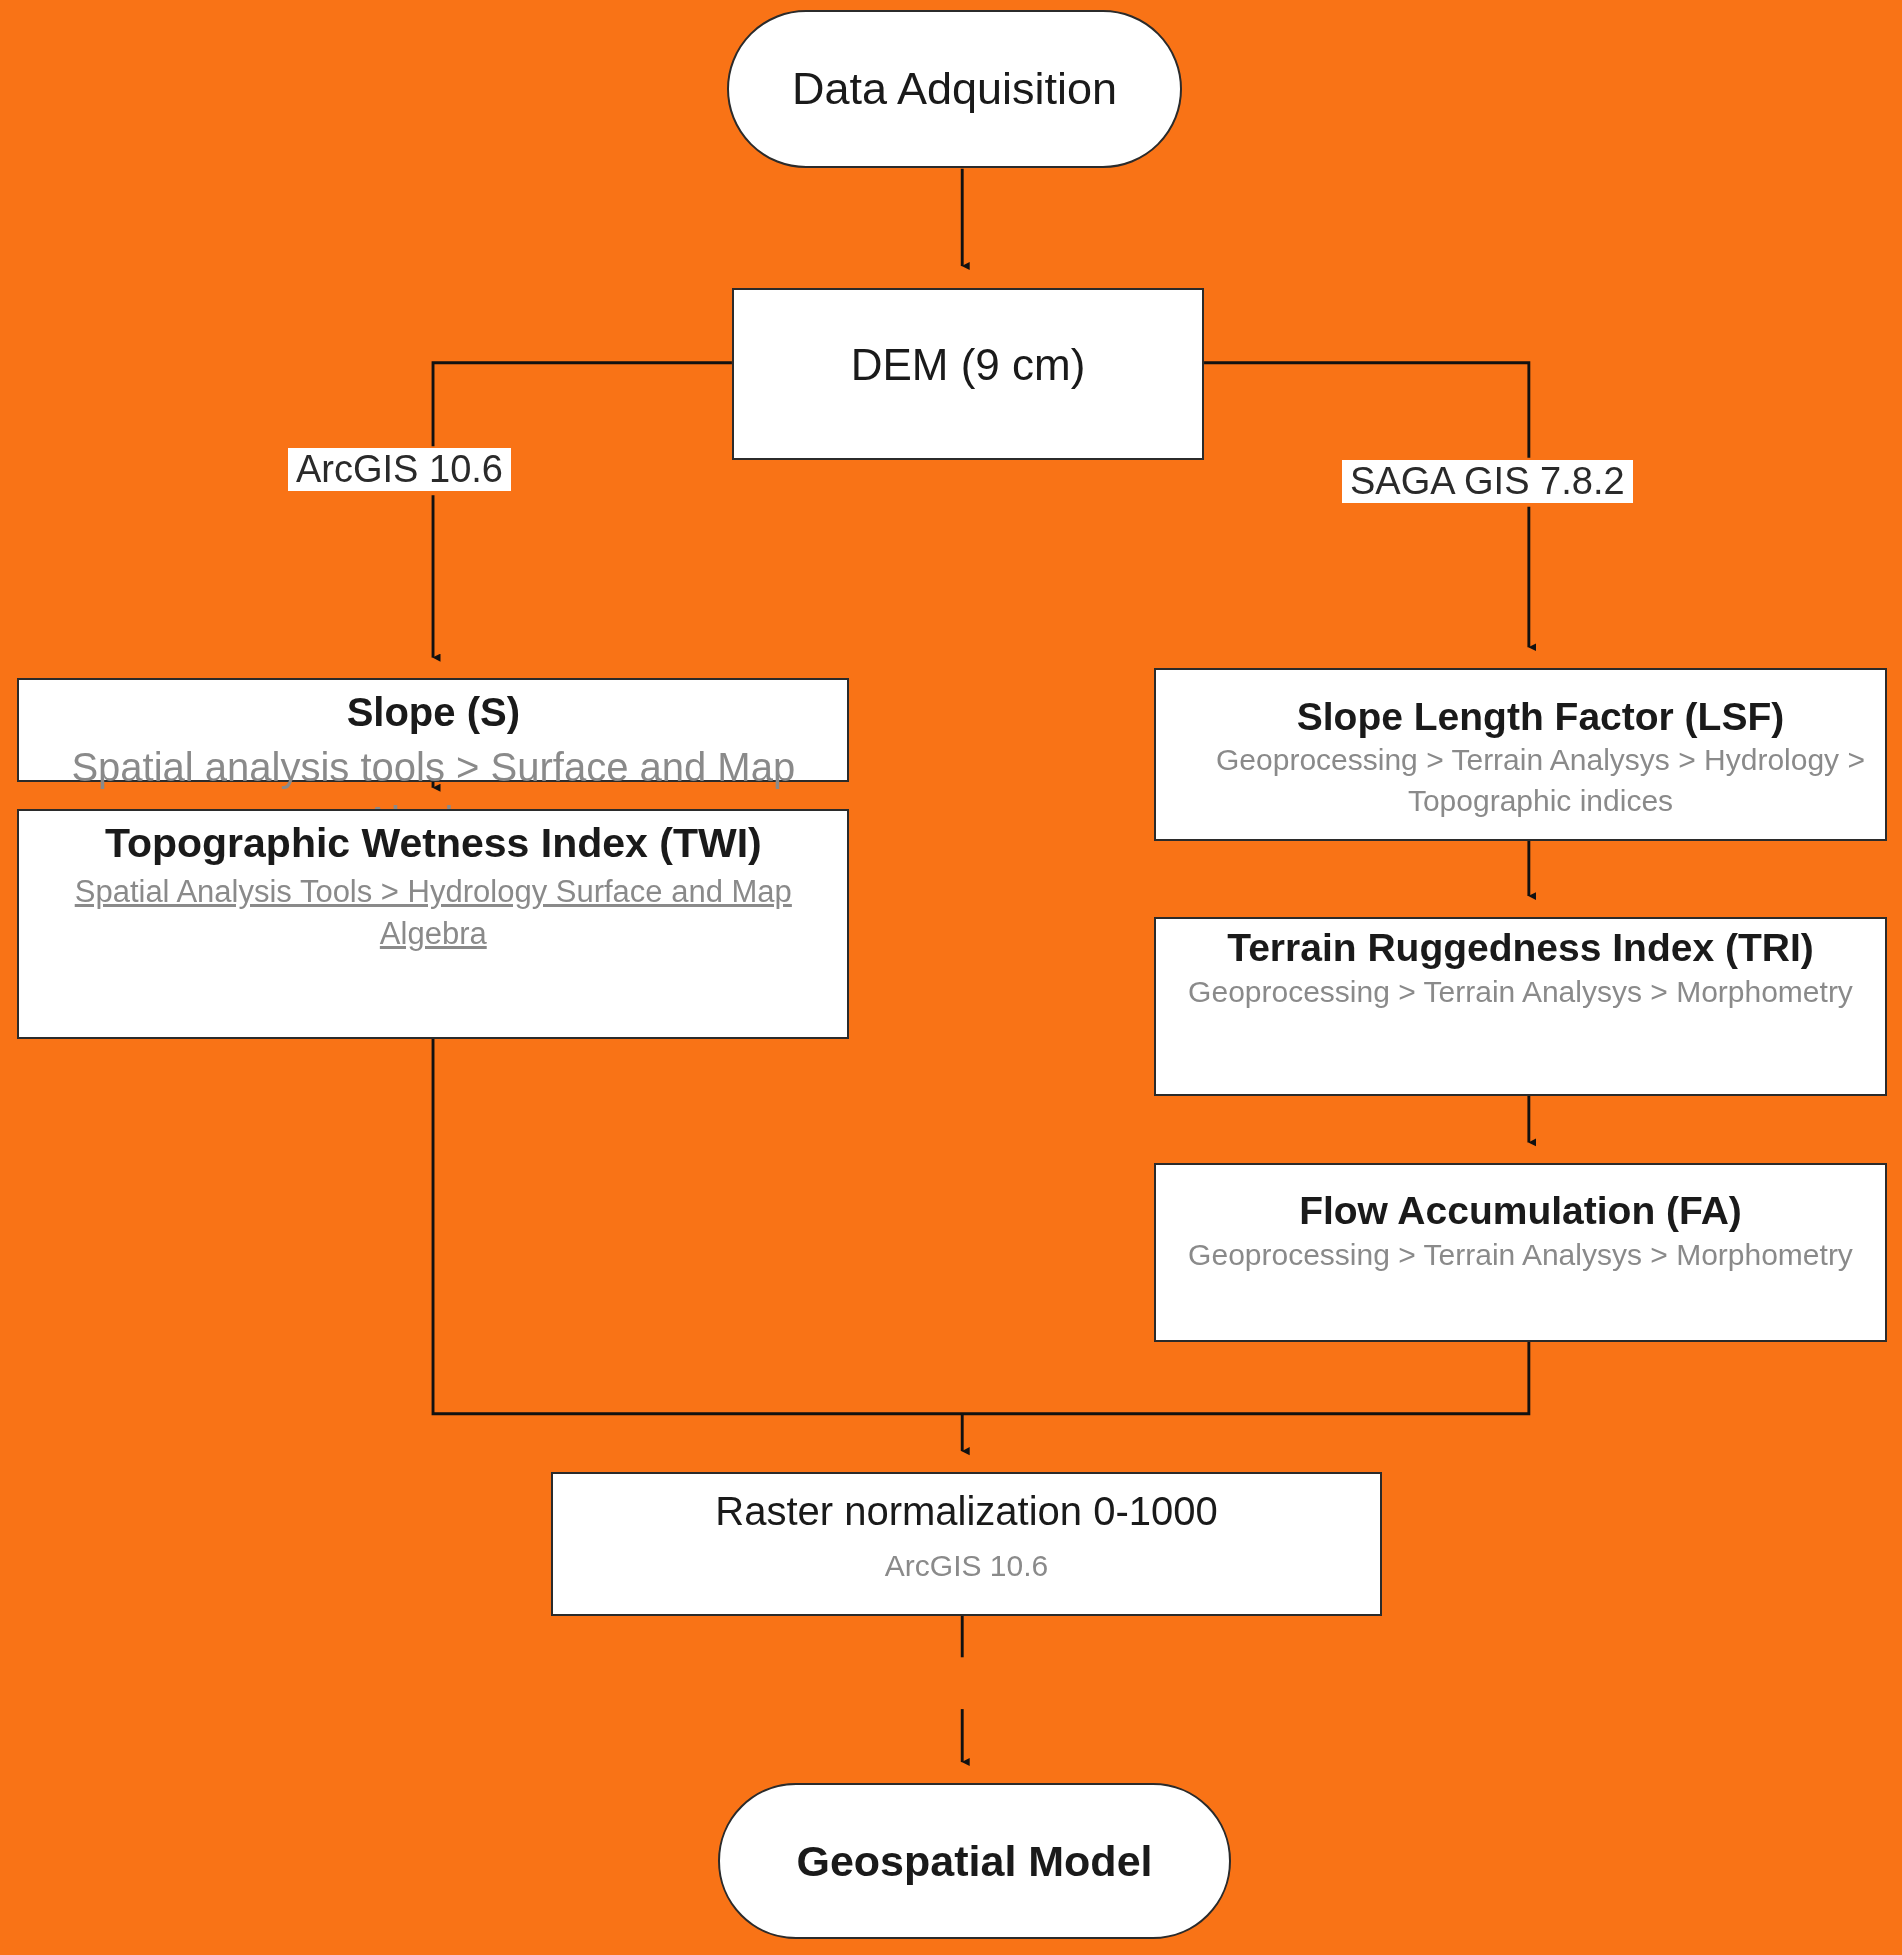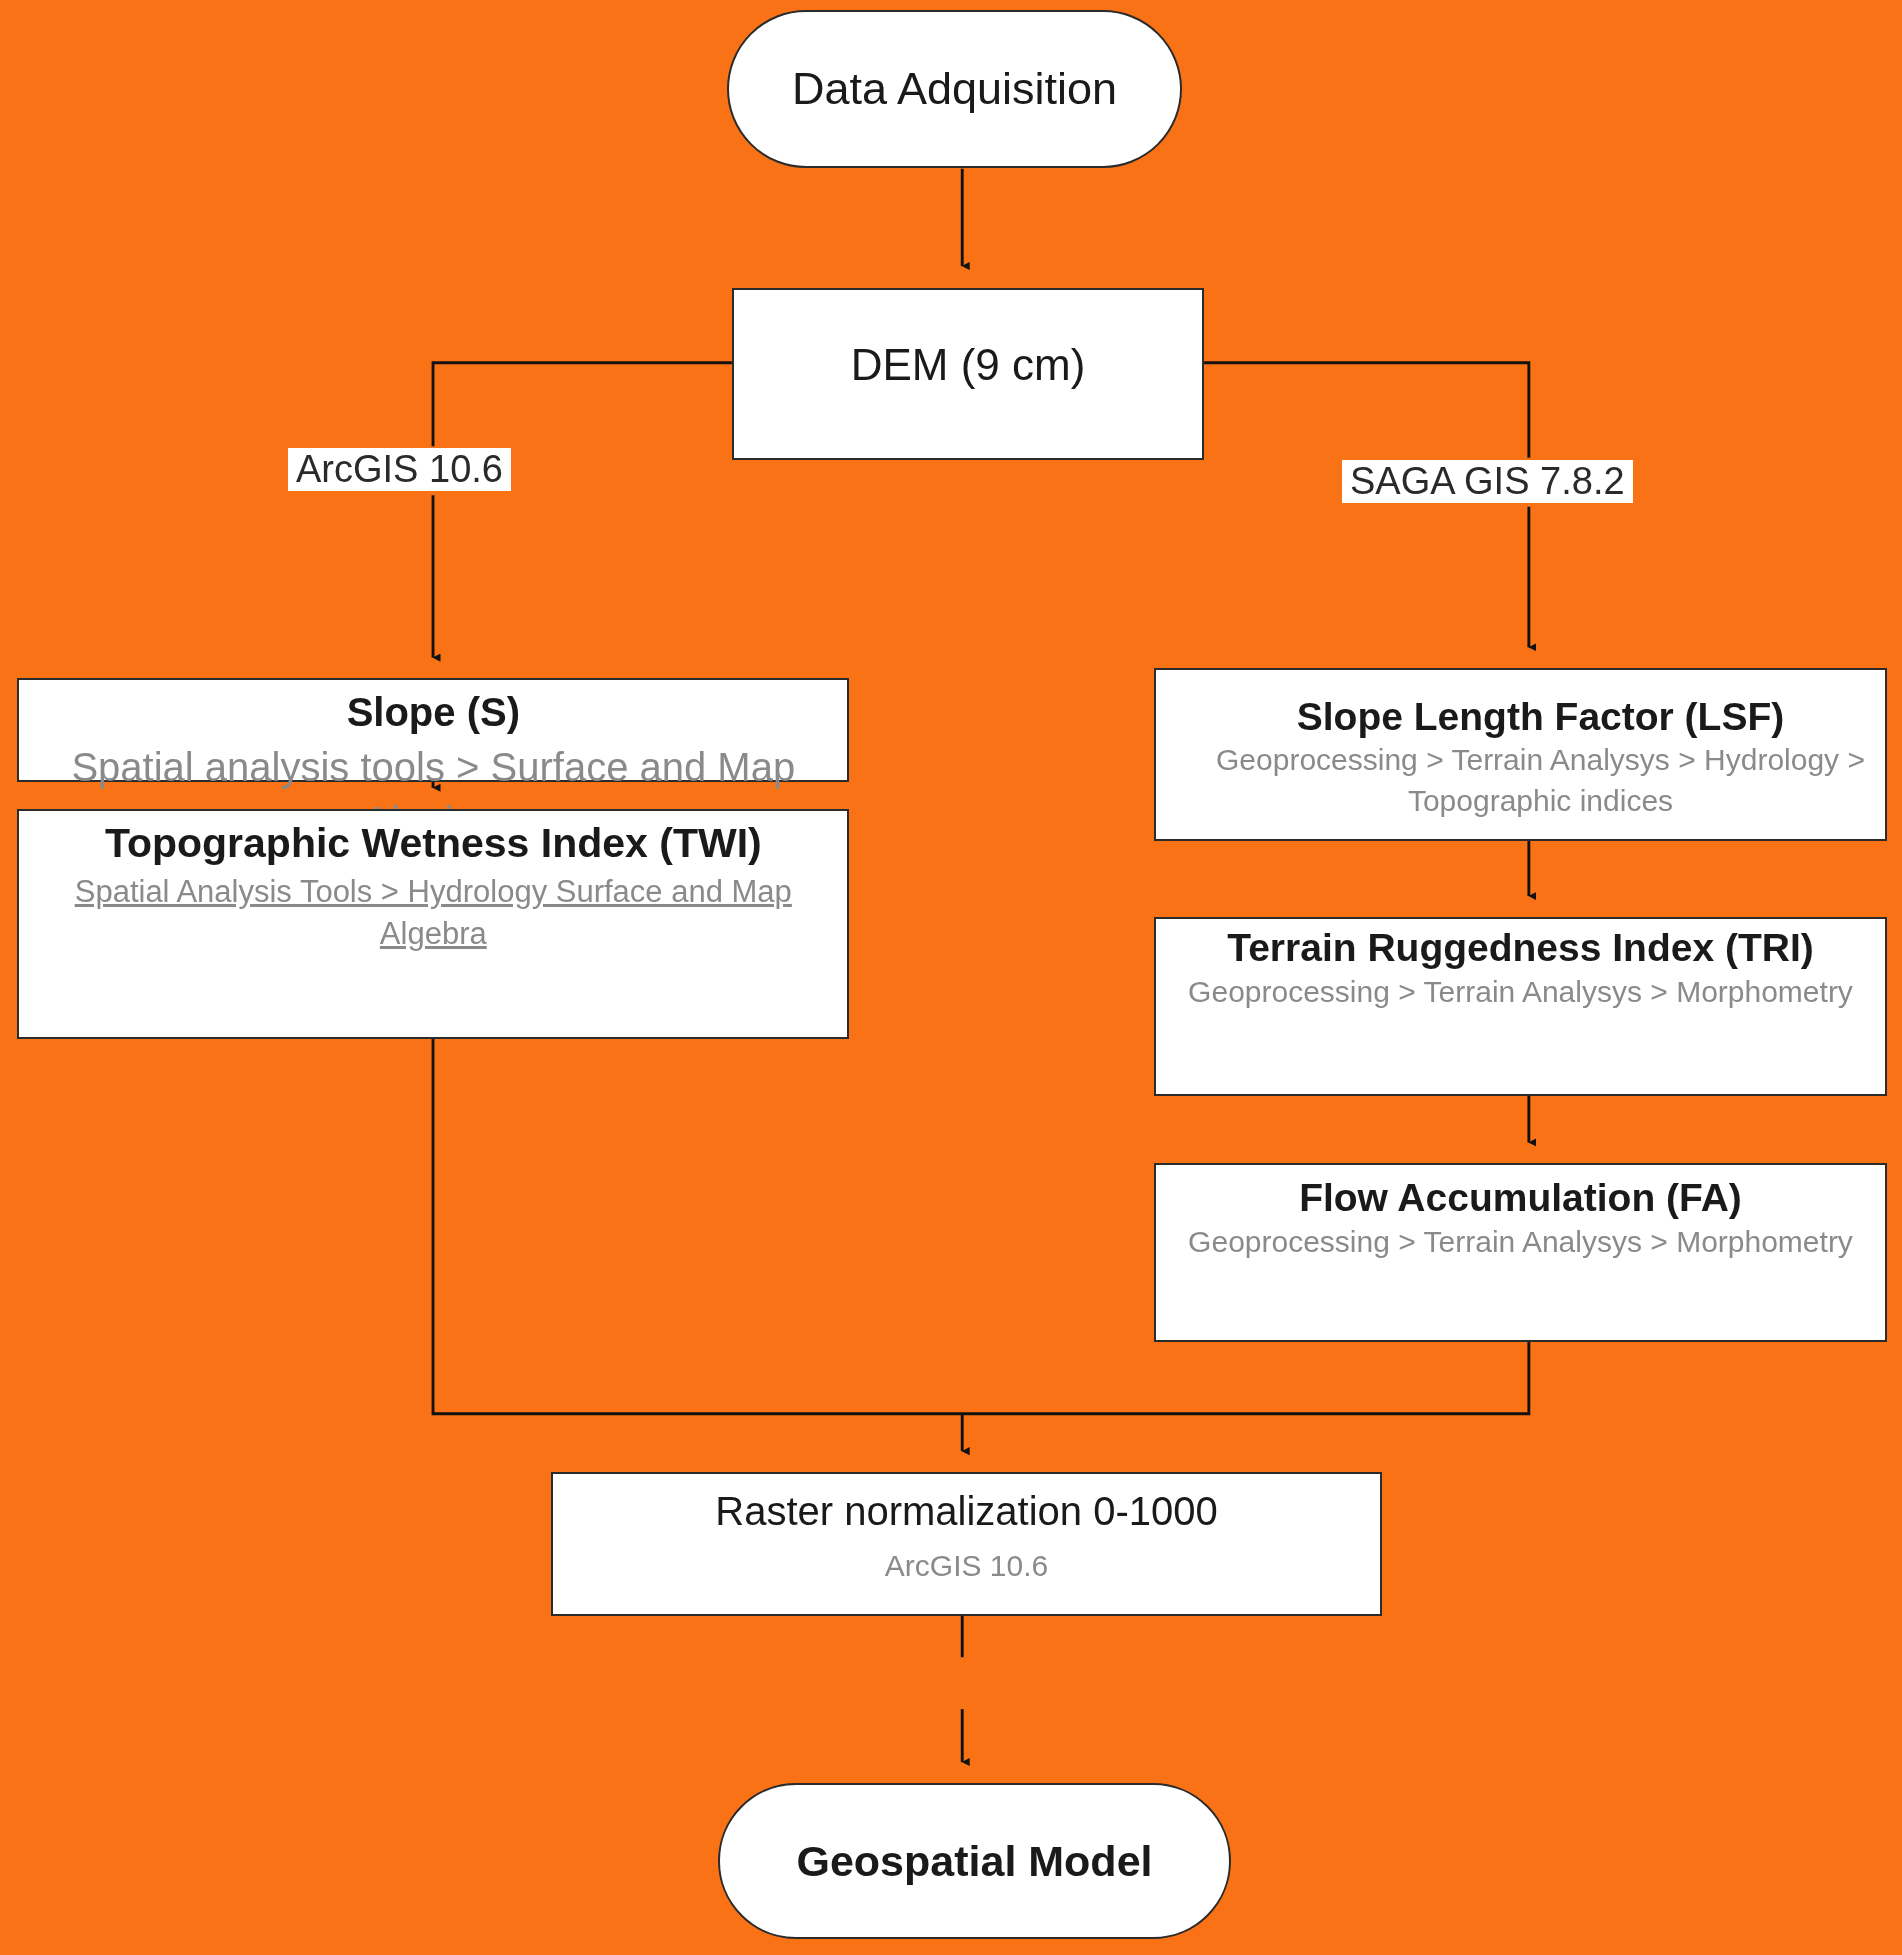--- a/index.html
+++ b/index.html
@@ -96,21 +96,21 @@
     left: 1154px; top: 917px; width: 733px; height: 179px;
     justify-content: flex-start;
     padding-top: 7px;
   }
   #node-tri .title { font-size: 39px; }
   #node-tri .subtitle { font-size: 30px; margin-top: 2.3px; width: 674px; }
 
   #node-fa {
     left: 1154px; top: 1163px; width: 733px; height: 179px;
     justify-content: flex-start;
-    padding-top: 11px;
+    padding-top: 24px;
   }
   #node-fa .title { font-size: 39px; }
   #node-fa .subtitle { font-size: 30px; margin-top: 2.3px; width: 674px; }
 
   #node-raster {
     left: 551px; top: 1472px; width: 831px; height: 144px;
     justify-content: flex-start;
     padding-top: 15px;
   }
   #node-raster .title { font-size: 40px; }

